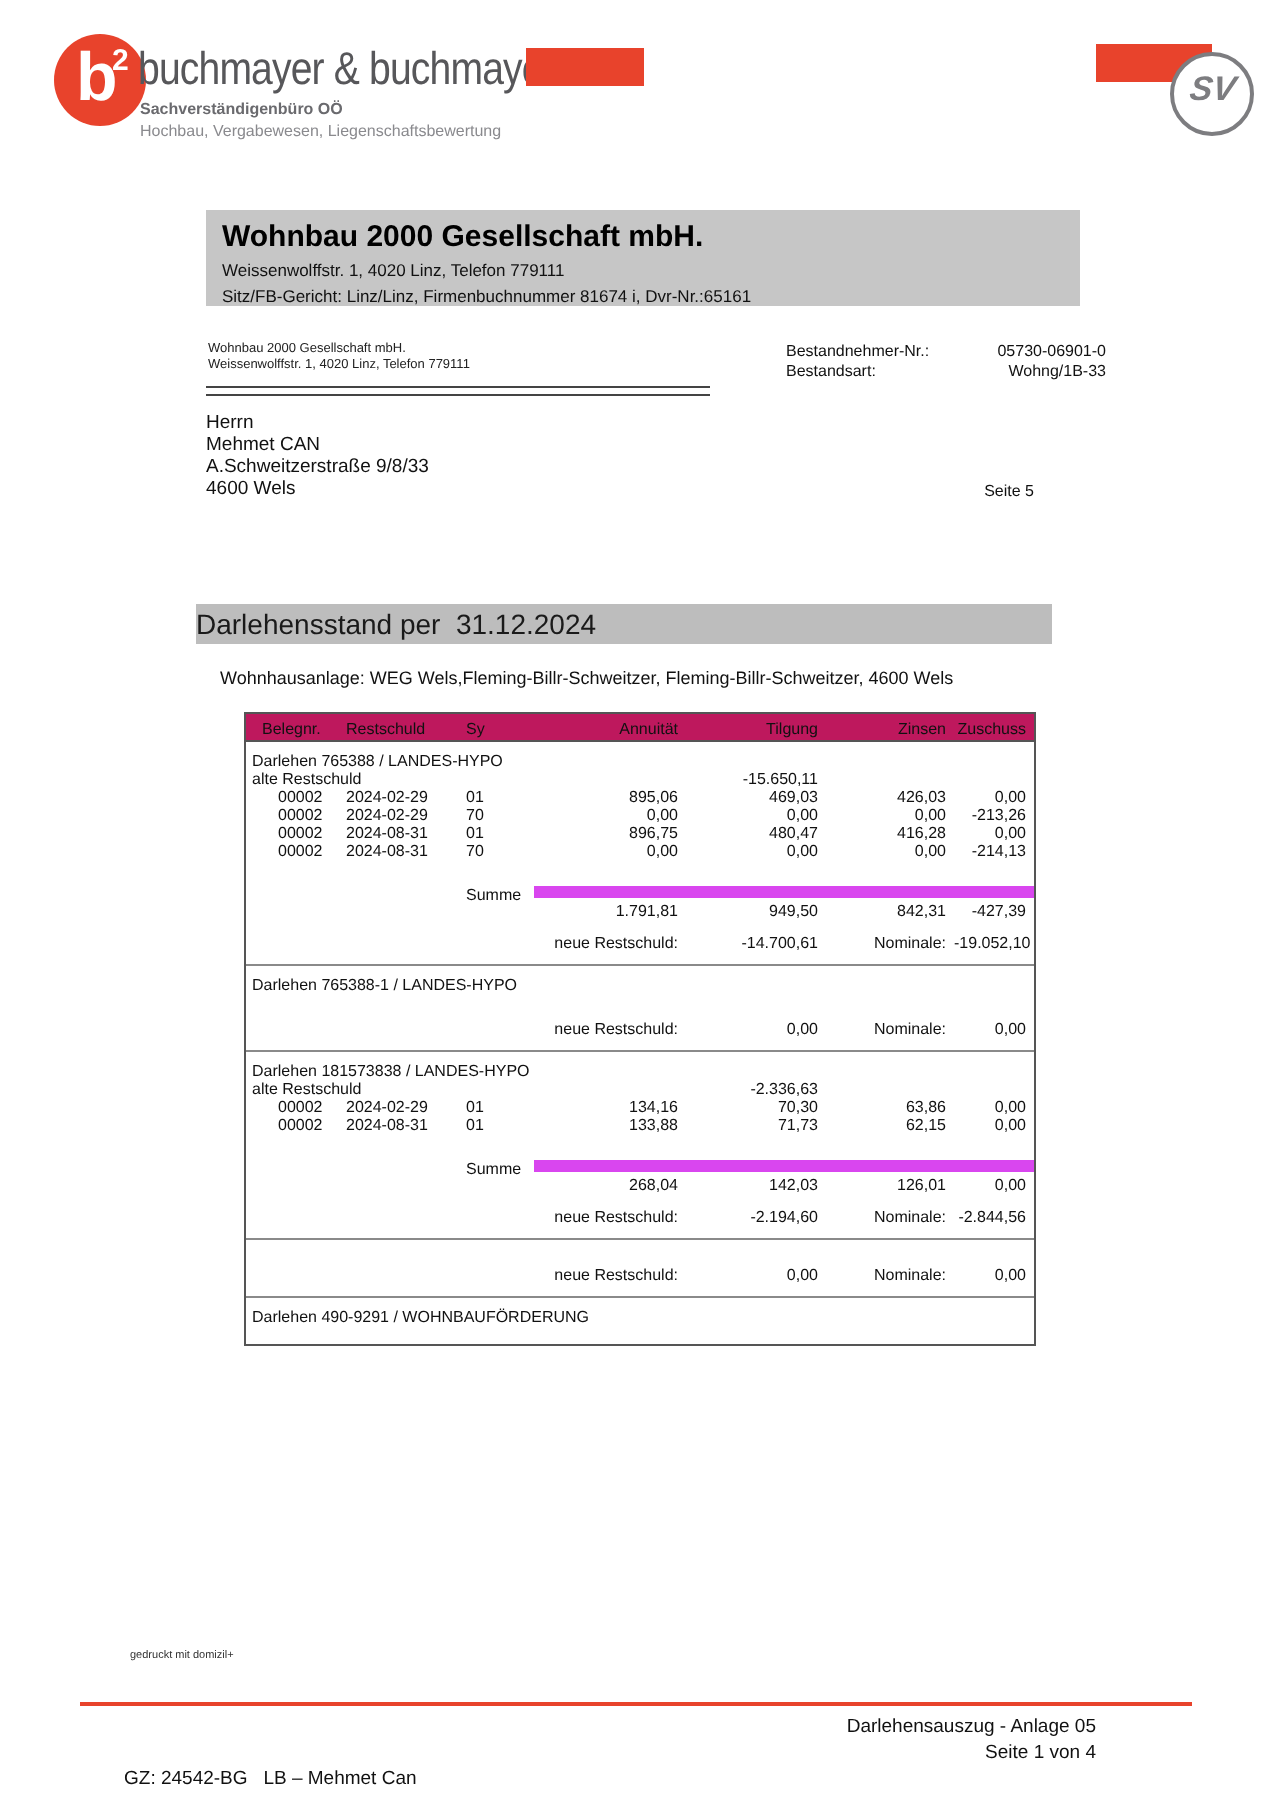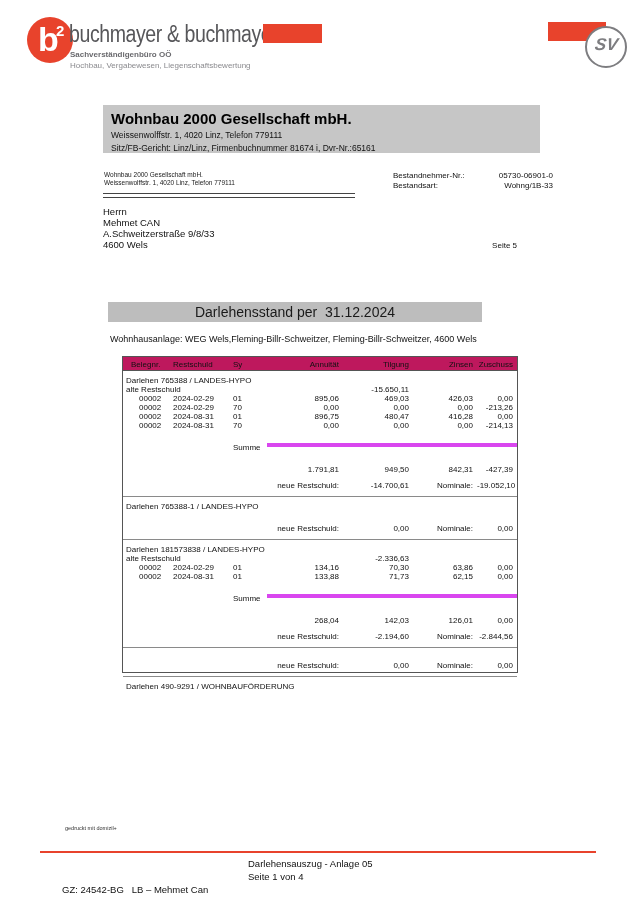--- a/index.html
+++ b/index.html
@@ -40,52 +40,52 @@
   .sender{position:absolute;left:104px;top:171px;font-size:6.5px;color:#222;line-height:8px;}
   .sender-rule{position:absolute;left:103px;top:193px;width:252px;height:3px;
     border-top:1px solid #444;border-bottom:1.5px solid #444;}
   .ref-block{position:absolute;left:381px;top:171px;width:160px;font-size:8px;line-height:9.5px;margin-left:12px;}
   .ref-row{display:flex;justify-content:space-between;}
   
   .recipient{position:absolute;left:103px;top:206px;font-size:9.5px;line-height:11px;}
   .page-number{position:absolute;left:417px;top:241px;width:100px;text-align:right;font-size:8px;}
   
   .doc-title{
-    position:absolute;left:108px;top:302px;width:374px;height:20px;background:#bdbdbd;
-    text-align:center;font-size:14px;line-height:20px;color:#1a1a1a;white-space:pre;
+    position:absolute;left:98px;top:302px;width:428px;height:20px;background:#bdbdbd;
+    font-size:14px;line-height:20px;color:#1a1a1a;white-space:pre;
   }
   .estate-line{position:absolute;left:110px;top:334px;font-size:9px;}
   
   .loan-table{
     position:absolute;left:122px;top:356px;width:396px;height:317px;
     border:1px solid #555;box-sizing:border-box;background:#fff;
   }
   .thead,.trow{display:grid;grid-template-columns:50px 60px 34px 76px 70px 64px 40px;
     font-size:8px;line-height:9px;}
   .thead{background:#be185d;border-bottom:1px solid #555;height:13px;align-items:center;}
   .thead .cell{padding-top:1px;}
   .cell{white-space:nowrap;}
   .cell.hpad{padding-left:8px;}
   .cell.idpad{padding-left:16px;}
   .cell.num{text-align:right;padding-right:4px;}
   .cell.right{text-align:right;padding-right:4px;}
   .cell.nowrapL{overflow:visible;}
   .sec-title{font-size:8px;margin:5px 0 0 3px;}
   .trow.databody{margin-top:0;}
   .trow.sum-row{margin-top:13px;}
-  .overline{border-top:4px solid #d946ef;padding-top:18px;}
+  .overline{border-top:6px solid #d946ef;padding-top:2px;}
   .trow.nb-row{margin-top:7px;}
   .tsec.simple .trow.nb-row{margin-top:13px;}
   .sec-sep{border-top:1px solid #8a8a8a;margin-top:6px;}
   .obl{padding-left:3px;}
   
   .footnote{position:absolute;left:65px;top:825px;font-size:5.5px;color:#333;}
   .footer-rule{position:absolute;left:40px;top:851px;width:556px;border-top:2px solid #e8432c;}
   .footer-left{position:absolute;left:62px;top:857px;font-size:9.5px;line-height:13px;white-space:pre;}
-  .footer-right{position:absolute;left:248px;top:857px;width:300px;
+  .footer-right{position:absolute;left:248px;top:857px;width:300px;text-align:right;
     font-size:9.5px;line-height:13px;}
 </style>
 </head>
 <body>
 
 <div class="page">
 
   <div class="logo-circle">
     <span class="b">b</span>
     <span class="exp">2</span>

